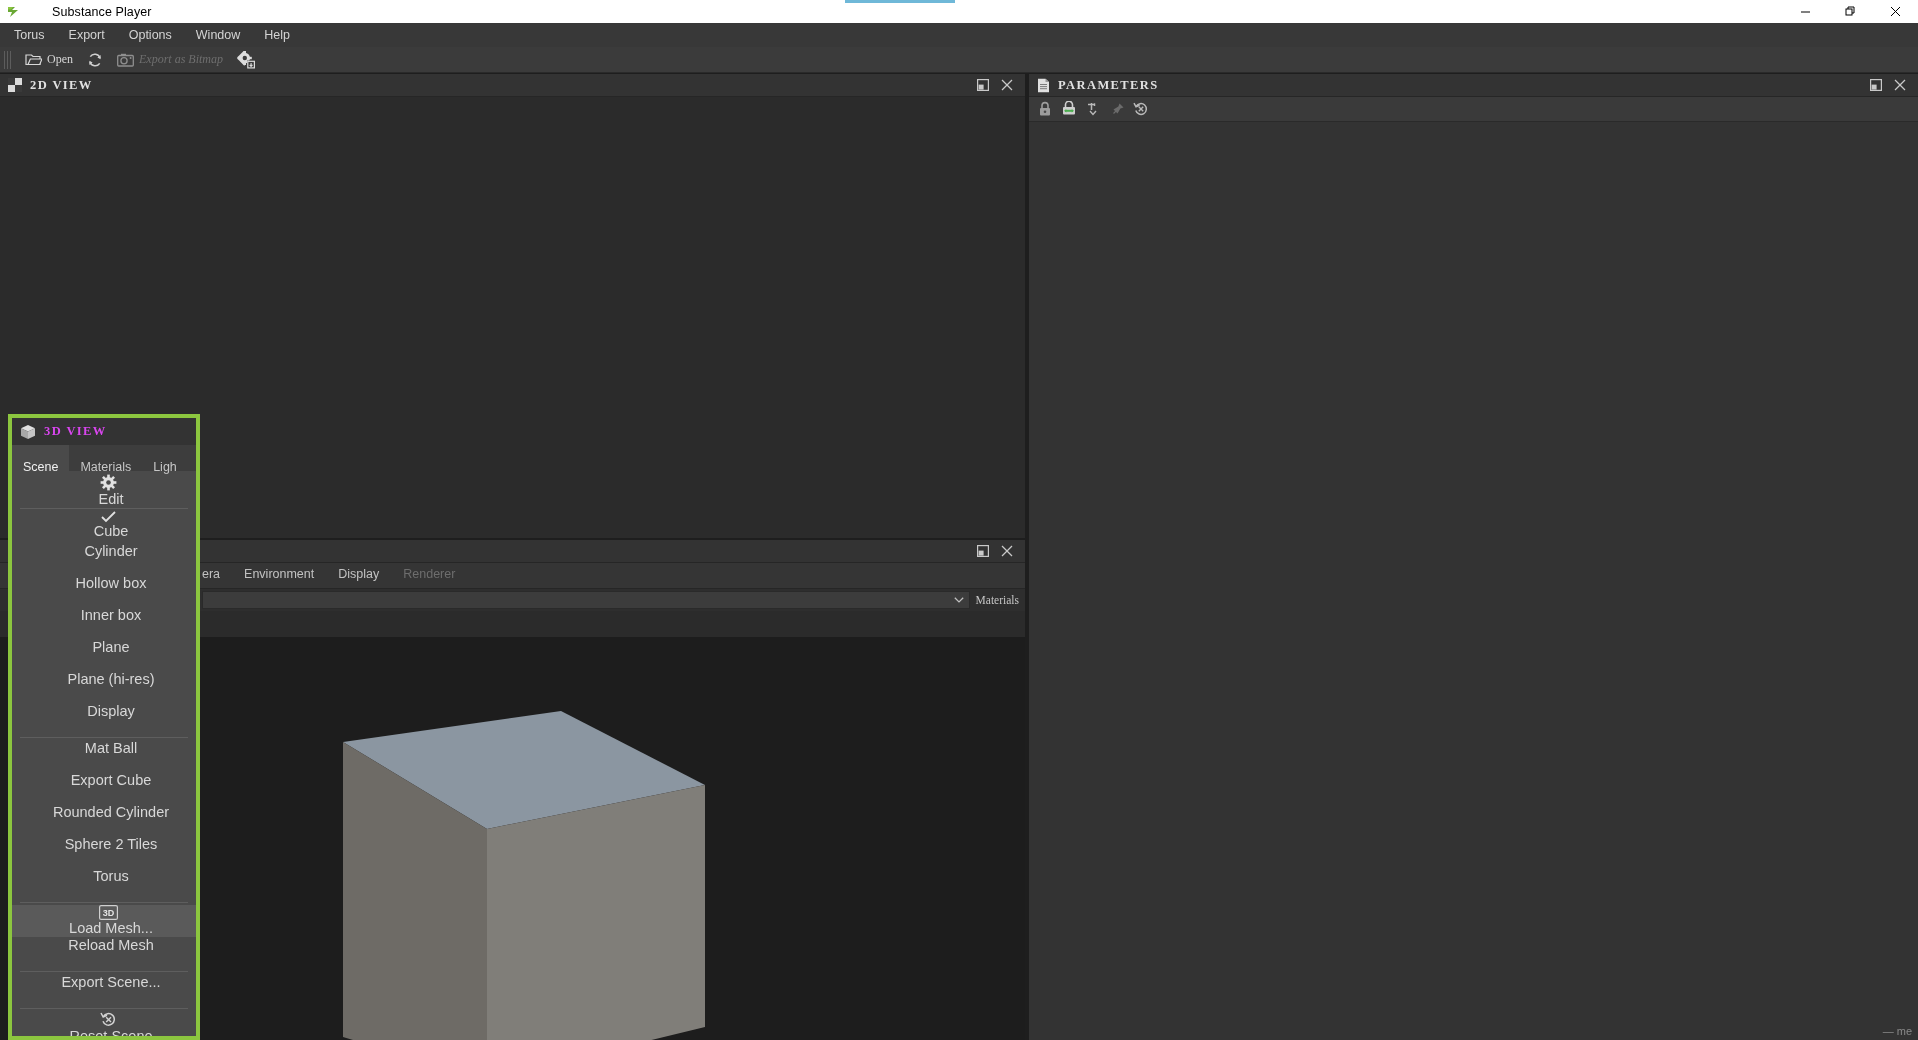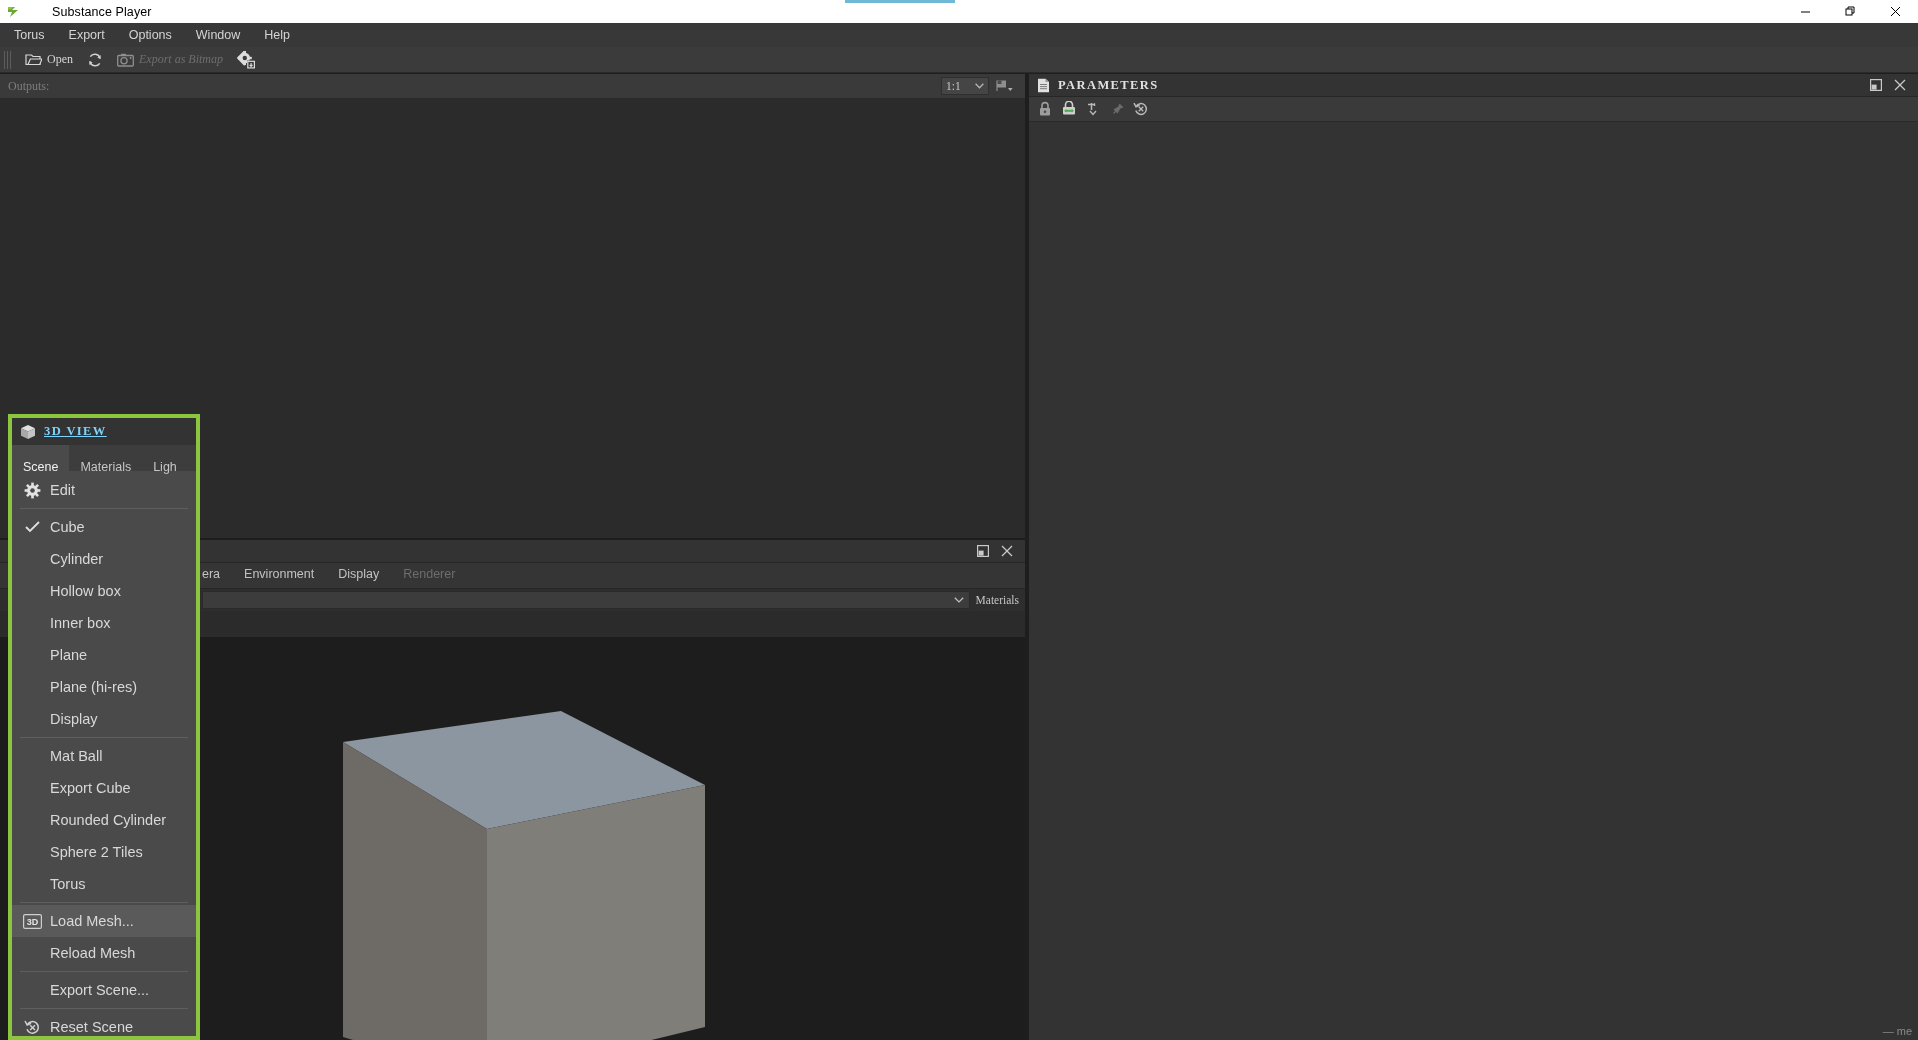--- a/index.html
+++ b/index.html
@@ -152,32 +152,32 @@
     border: 4px solid #8cc63f;
     z-index: 50;
     overflow: hidden;
   }
   #menu3d .mhead {
     height: 27px; background: #333333;
     display: flex; align-items: center; gap: 8px; padding-left: 8px;
   }
   #menu3d .mhead .mt {
     font-family: "Liberation Serif", serif; font-weight: bold;
-    font-size: 12.5px; color: #7dd3fc; letter-spacing: 1.4px; text-decoration: underline;
+    font-size: 12.5px; color: #d946ef; letter-spacing: 1.4px;
   }
   #menu3d .mtabs { height: 26px; background: #3d3d3d; display: flex; align-items: stretch; }
   #menu3d .mtab {
     font-size: 12.5px; color: #c7c7c7; padding: 22px 11px;
     display: flex; align-items: center; white-space: nowrap;
   }
   #menu3d .mtab.active { background: #4a4a4a; color: #f0f0f0; }
   #menu3d .mlist { background: #4a4a4a; padding: 3px 0 0 0; }
   .mrow {
     height: 32px; display: flex; align-items: center;
-    padding-left: 8px; gap: 0;
+    padding-left: 8px; gap: 0; flex-direction: column;
   }
   .mrow .mico { width: 24px; display: flex; align-items: center; justify-content: center; flex: none; }
   .mrow .mlab { font-size: 14.5px; color: #d8d8d8; margin-left: 6px; white-space: nowrap; }
   .mrow.hover { background: #5a5a5a; }
   .msep { height: 1px; background: #5e5e5e; margin: 2px 8px 2px 8px; }
 
   
   #statusbar {
     position: absolute; left: 1029px; bottom: 0; width: 889px; height: 18px;
     background: #333333; display: flex; align-items: center; justify-content: flex-end;
@@ -277,40 +277,45 @@
         <circle cx="7.8" cy="7" r="2.2" fill="#3b3b3b"></circle>
         <rect x="10" y="9.5" width="8" height="8" fill="#3b3b3b"></rect>
         <rect x="10.8" y="10.3" width="6.6" height="6.6" fill="none" stroke="#dcdcdc" stroke-width="1.2"></rect>
         <path d="M14.1 12 L14.1 15.3 M12.7 13.9 L14.1 15.4 L15.5 13.9" fill="none" stroke="#dcdcdc" stroke-width="1.1"></path>
       </svg>
     </span>
   </div>
 </div>
 
 <div id="view2d">
-
-  <div class="toolrow">
-    <span class="outputs-lbl">Outputs:</span>
-    <div class="combo" style="width:48px;margin-left:auto">
-      <span class="cv">1:1</span>
-      <span class="chev">
-        <svg width="9" height="6" viewBox="0 0 9 6">
-            <polyline points="0.6,0.8 4.5,4.8 8.4,0.8" fill="none" stroke="#b4b4b4" stroke-width="1.3"></polyline>
-          </svg>
-      </span>
-    </div>
-    <div class="pbtn" style="margin:0 10px 0 6px">
-      <svg width="18" height="14" viewBox="0 0 18 14">
-        <rect x="1" y="1.5" width="9" height="7" fill="#8e8e8e"></rect>
-        <rect x="1" y="1.5" width="4.5" height="3.5" fill="#4a4a4a"></rect>
-        <line x1="1" y1="1.5" x2="1" y2="12" stroke="#8e8e8e" stroke-width="1.2"></line>
-        <polyline points="12,9 14.3,12 16.6,9" fill="#b0b0b0"></polyline>
-      </svg>
-    </div>
-  </div>
+  <div class="panel-title">
+    <span style="margin-left:8px;display:flex">
+      <svg width="14" height="14" viewBox="0 0 14 14">
+        <rect x="0" y="0" width="14" height="14" fill="#dcdcdc"></rect>
+        <rect x="0" y="0" width="7" height="7" fill="#3a3a3a"></rect>
+        <rect x="7" y="7" width="7" height="7" fill="#3a3a3a"></rect>
+      </svg>
+    </span>
+    <span class="ptxt" style="margin-left:8px">2D VIEW</span>
+    <div class="pbtns">
+      <div class="pbtn">
+        <svg width="12" height="12" viewBox="0 0 12 12">
+          <rect x="0.6" y="0.6" width="10.8" height="10.8" fill="none" stroke="#c9c9c9" stroke-width="1.2"></rect>
+          <rect x="1.6" y="5.6" width="5" height="5" fill="#c9c9c9"></rect>
+        </svg>
+      </div>
+      <div class="pbtn">
+        <svg width="12" height="12" viewBox="0 0 12 12">
+          <line x1="1" y1="1" x2="11" y2="11" stroke="#c9c9c9" stroke-width="1.3"></line>
+          <line x1="11" y1="1" x2="1" y2="11" stroke="#c9c9c9" stroke-width="1.3"></line>
+        </svg>
+      </div>
+    </div>
+  </div>
+
   <div class="canvas"></div>
 </div>
 
 <div id="params">
   <div class="panel-title">
     <span style="margin-left:8px;display:flex">
       <svg width="13" height="15" viewBox="0 0 13 15">
         <path d="M1 0.7 L8.5 0.7 L12 4 L12 14.3 L1 14.3 Z" fill="#e0e0e0"></path>
         <path d="M8.5 0.7 L8.5 4 L12 4 Z" fill="#9a9a9a"></path>
         <g stroke="#6f6f6f" stroke-width="0.9">

